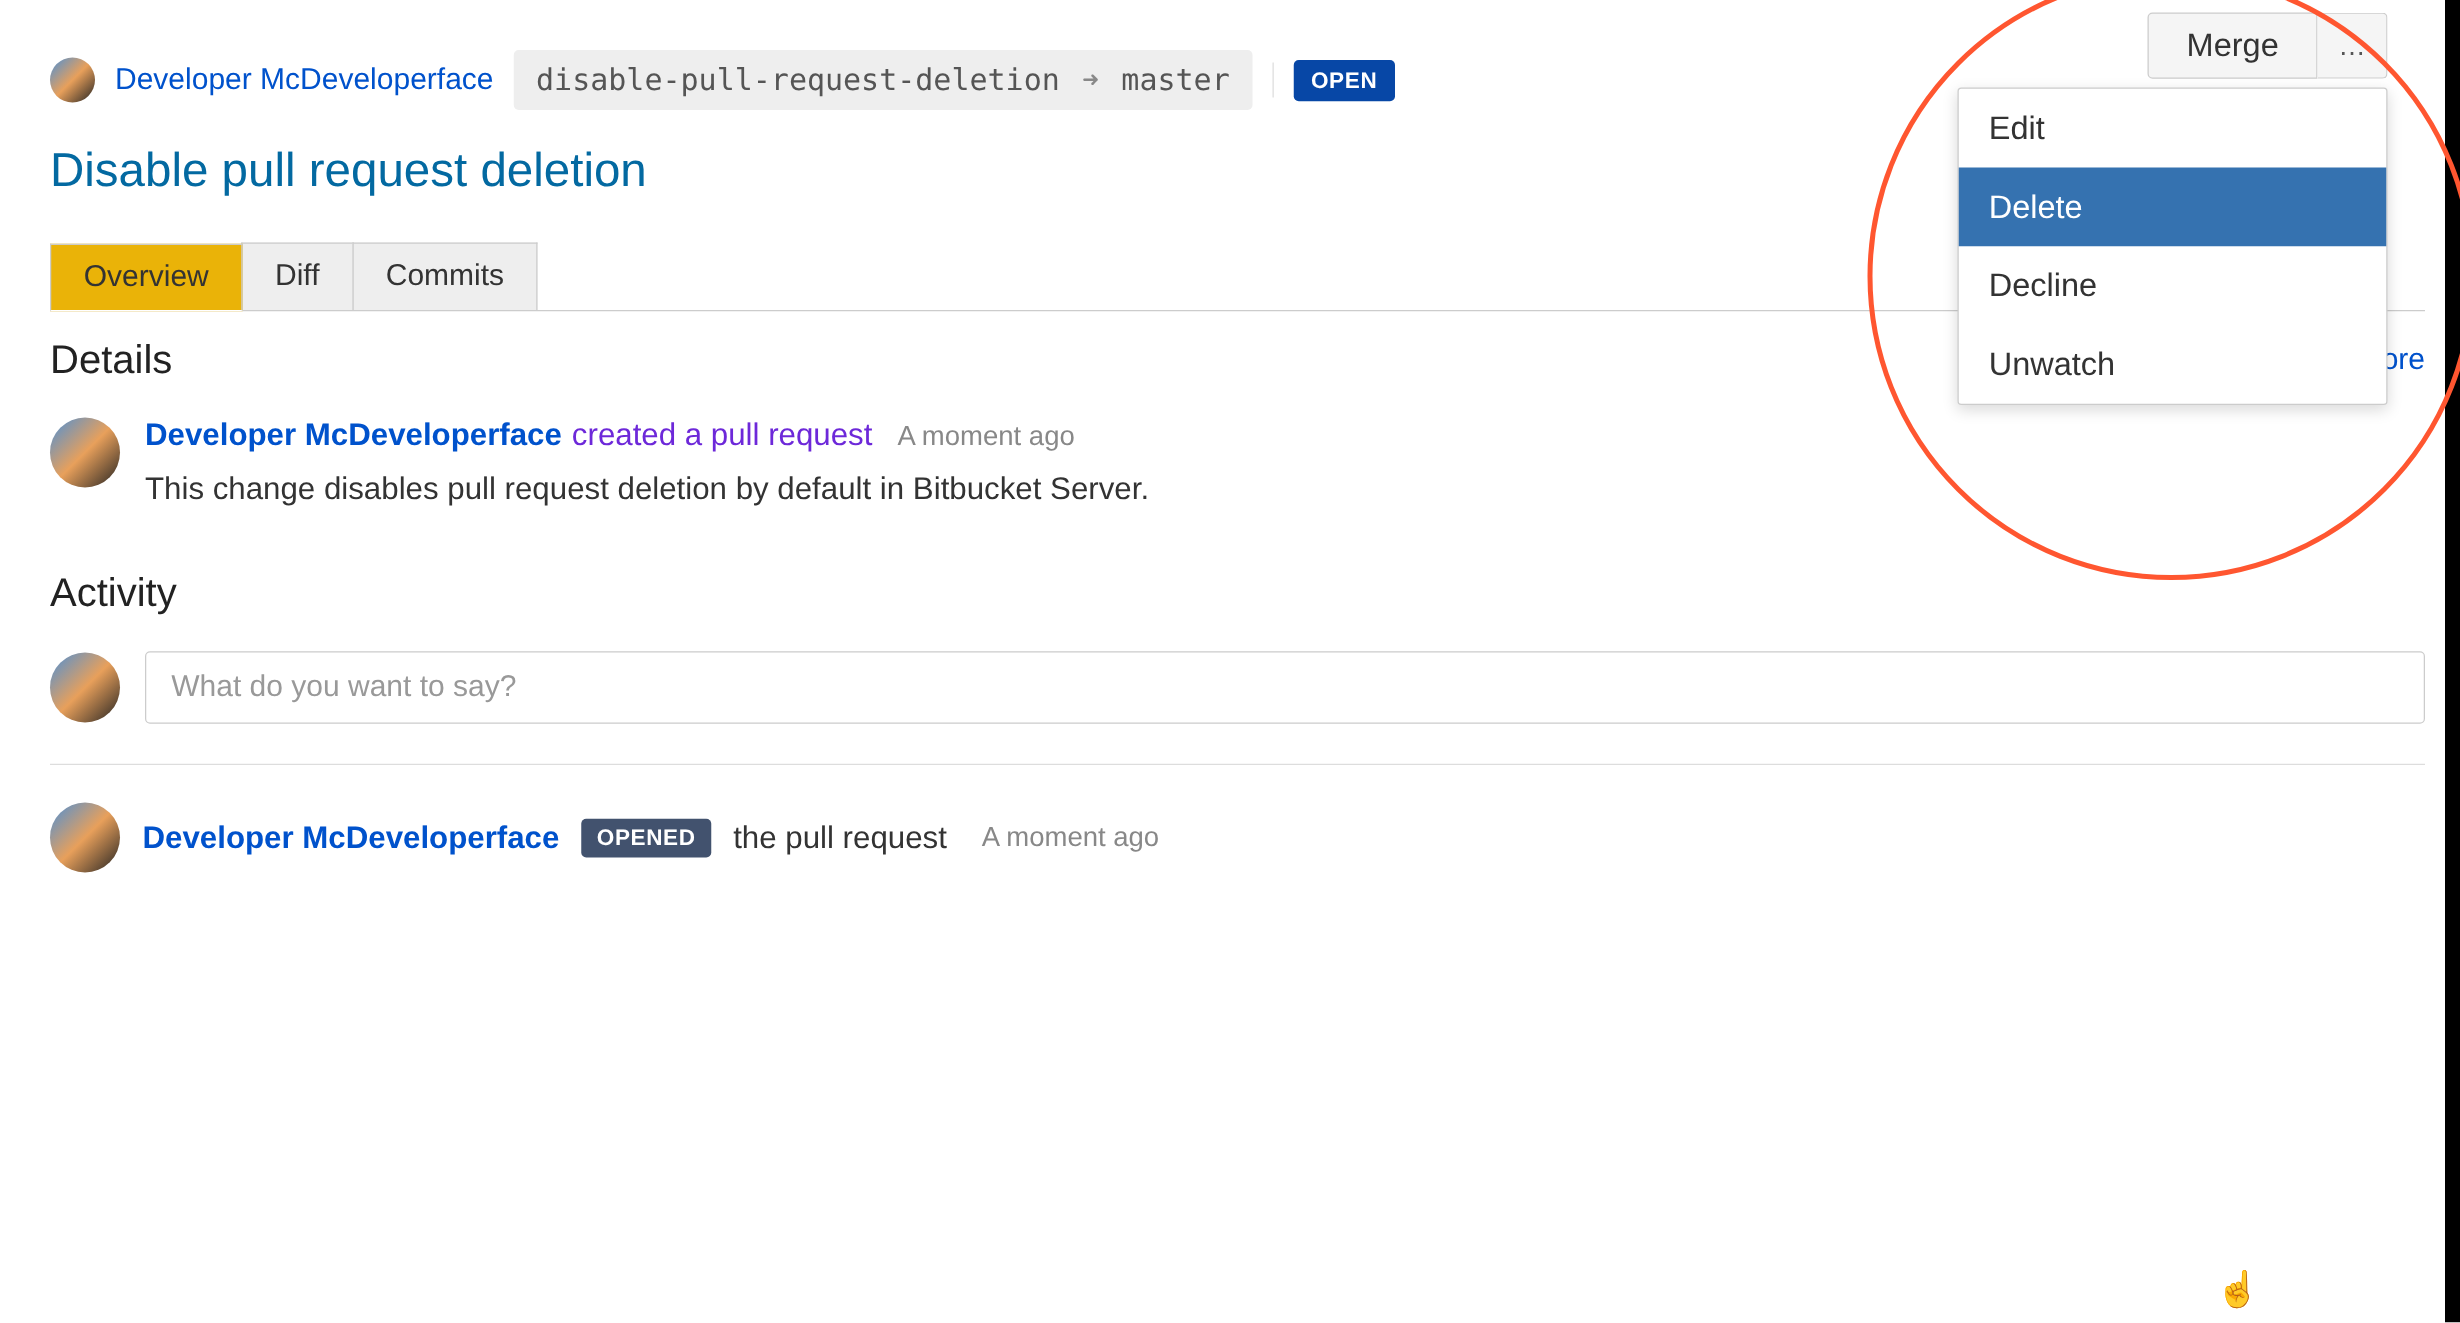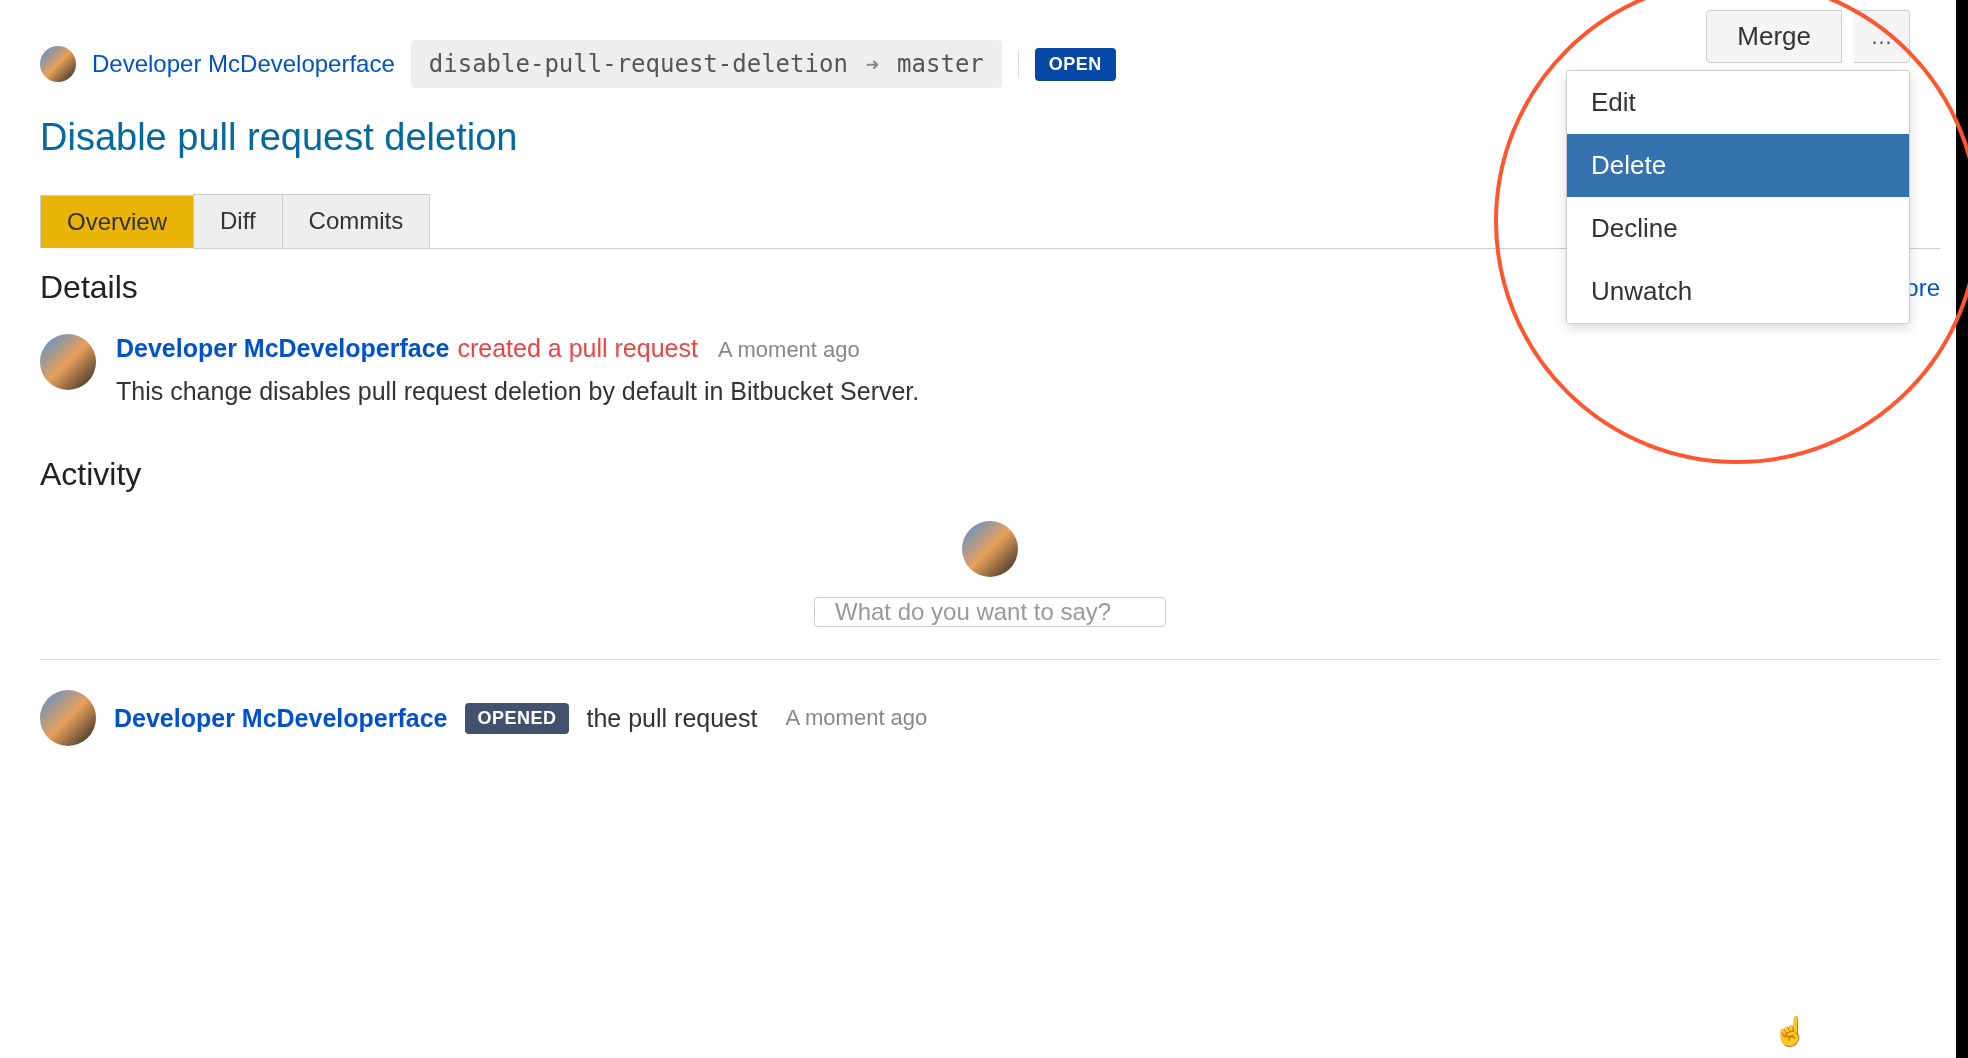--- a/index.html
+++ b/index.html
@@ -141,32 +141,31 @@
   margin-bottom: 14px;
   display: flex;
   align-items: baseline;
   gap: 8px;
   flex-wrap: wrap;
 }
 .detail-author {
   color: #0052cc;
   font-weight: 600;
 }
-.detail-action { color: #ef4444; }
+.detail-action { color: #6d28d9; }
 .detail-time { color: #888; font-size: 22px; margin-left: 12px; }
 .detail-desc {
   font-size: 25px;
   color: #333;
 }
 .activity-row {
   display: flex;
   align-items: center;
   gap: 20px;
   margin-bottom: 32px;
-  flex-direction: column;
 }
 .comment-input {
   flex: 1;
   height: 58px;
   border: 1px solid #ccc;
   border-radius: 4px;
   padding: 0 20px;
   font-size: 24px;
   color: #333;
 }
@@ -183,21 +182,21 @@
   font-size: 25px;
 }
 .activity-text { color: #333; }
 .activity-time { color: #888; font-size: 22px; margin-left: 10px; }
 
 .top-actions {
   position: absolute;
   top: 10px;
   right: 58px;
   display: flex;
-  gap: 12px;
+  gap: 0;
 }
 .merge-btn {
   background: #f5f5f5;
   border: 1px solid #ccc;
   padding: 10px 30px;
   font-size: 26px;
   color: #333;
   border-radius: 4px 0 0 4px;
   cursor: pointer;
 }

